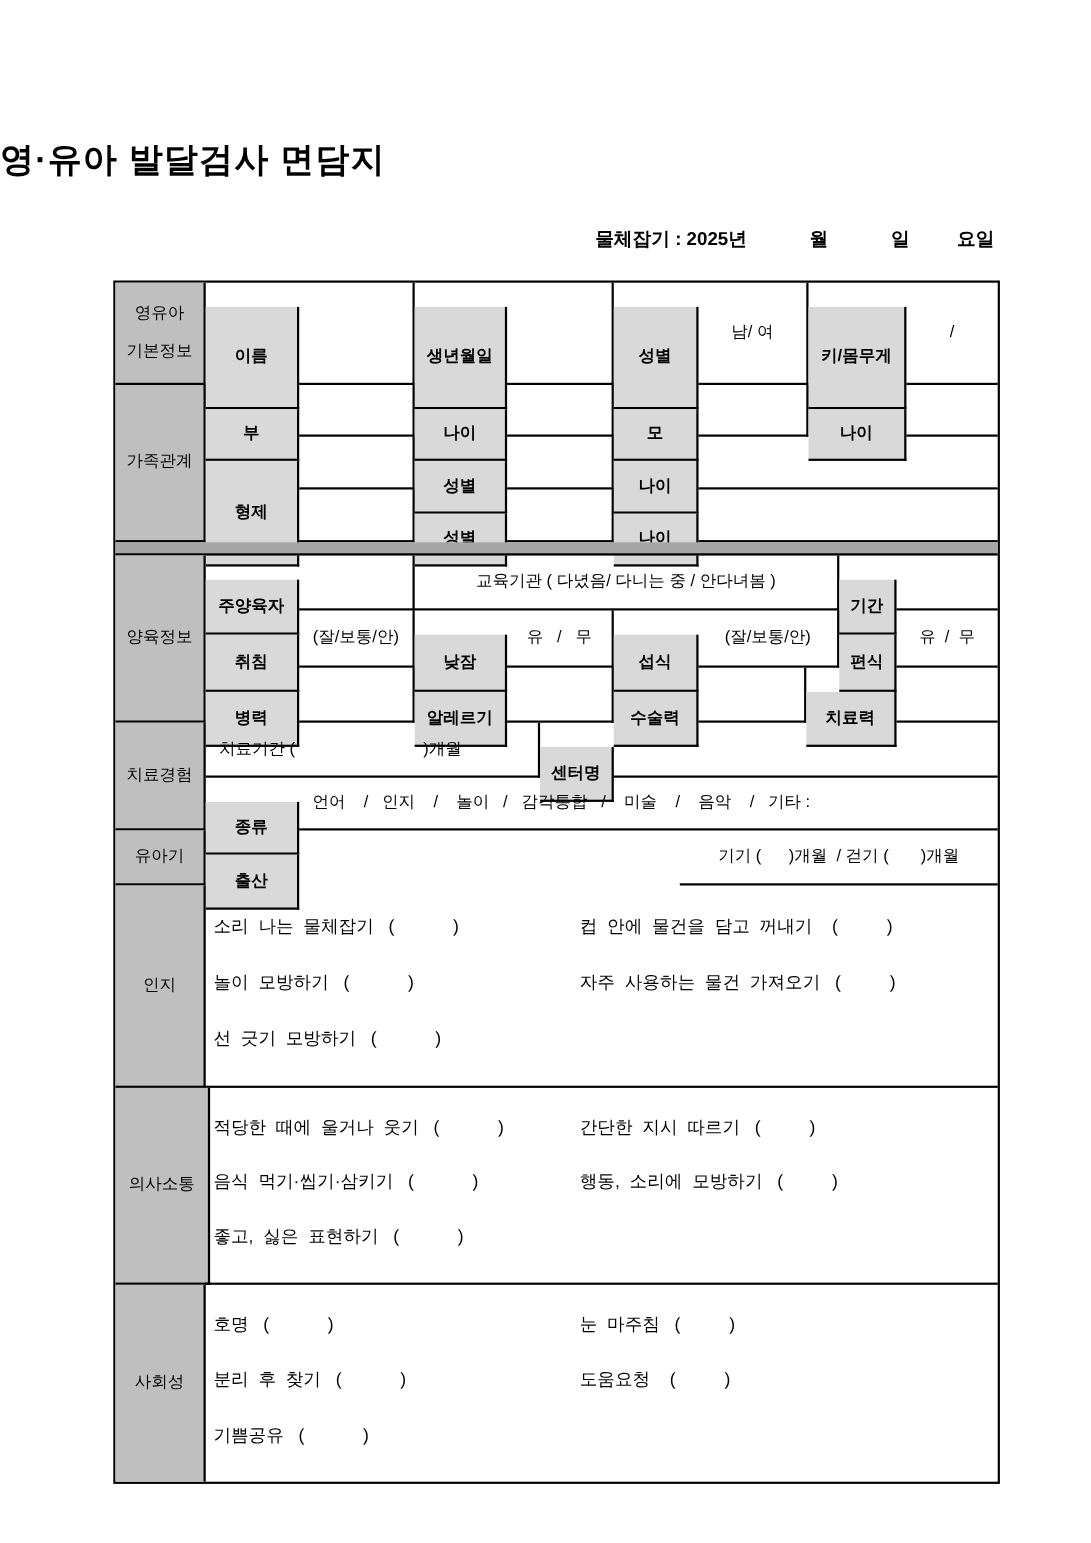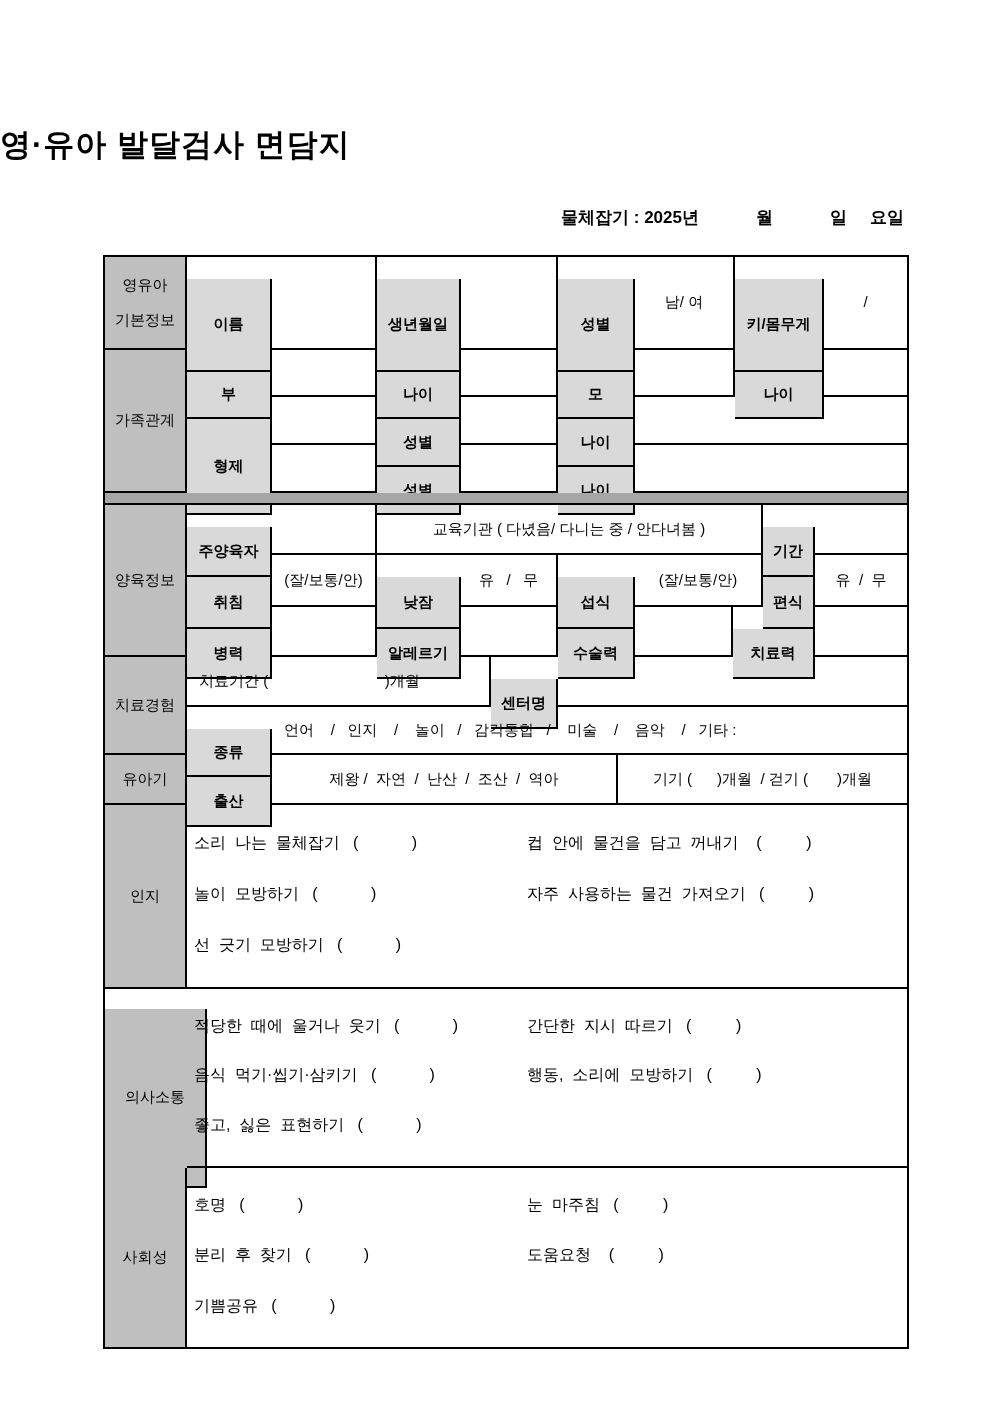--- a/index.html
+++ b/index.html
@@ -11,21 +11,21 @@
     position:absolute; top:124px; left:0; width:100%; 
     font-size:31px; font-weight:bold; letter-spacing:1px; white-space:pre;
   }
   .date-row {
     position:absolute; top:206px; left:0; right:88px; display:flex;
     justify-content:flex-end; align-items:baseline; font-size:17px; font-weight:bold;
     white-space:pre;
   }
   .date-row .gap1 { margin-left:57px; }
   .date-row .gap2 { margin-left:57px; }
-  .date-row .gap3 { margin-left:23px; }
+  .date-row .gap3 { margin-left:43px; }
   .tbl {
     position:absolute; left:103px; top:255px; width:806px; height:1094px;
     border:2px solid #000; box-sizing:border-box; background:#fff;
   }
   .cell {
     position:absolute; box-sizing:border-box;
     border-right:2px solid #000; border-bottom:2px solid #000;
     display:flex; align-items:center; justify-content:center;
     font-size:15px; line-height:1.25; text-align:center;
   }
@@ -208,23 +208,20 @@
   <div class="cell noR leftpad" style="left:167px;top:450px;width:635px;height:48px">
       <span>언어    /   인지    /    놀이   /   감각통합   /    미술    /    음악    /   기타 :</span>
     </div>
 
   <div class="cell hdr" style="left:0;top:498px;width:82px;height:50px">
       <span>유아기</span>
     </div>
   <div class="cell lbl" style="left:82px;top:498px;width:85px;height:50px">
       <span>출산</span>
     </div>
-  <div class="cell" style="left:167px;top:498px;width:346px;height:50px">
-      <span>제왕 /  자연  /  난산  /  조산  /  역아</span>
-    </div>
   <div class="cell noR" style="left:513px;top:498px;width:289px;height:50px">
       <span>기기 (      )개월  / 걷기 (       )개월</span>
     </div>
 
   <div class="cell hdr" style="left:0;top:548px;width:82px;height:184px">
       <span>인지</span>
     </div>
   <div class="cell noR list" style="left:82px;top:548px;width:720px;height:184px">
     <div class="line">
       <span class="l">소리  나는  물체잡기   (            )</span>
@@ -233,21 +230,21 @@
     <div class="line">
       <span class="l">놀이  모방하기   (            )</span>
       <span class="r">자주  사용하는  물건  가져오기   (          )</span>
     </div>
     <div class="line">
       <span class="l">선  긋기  모방하기   (            )</span>
       <span class="r"></span>
     </div>
   </div>
 
-  <div class="cell hdr" style="left:0;top:752px;width:102px;height:179px">
+  <div class="cell hdr" style="left:0;top:732px;width:86px;height:179px">
       <span>의사소통</span>
     </div>
   <div class="cell noR list" style="left:82px;top:732px;width:720px;height:179px">
     <div class="line">
       <span class="l">적당한  때에  울거나  웃기   (            )</span>
       <span class="r">간단한  지시  따르기   (          )</span>
     </div>
     <div class="line">
       <span class="l">음식  먹기·씹기·삼키기   (            )</span>
       <span class="r">행동,  소리에  모방하기   (          )</span>

